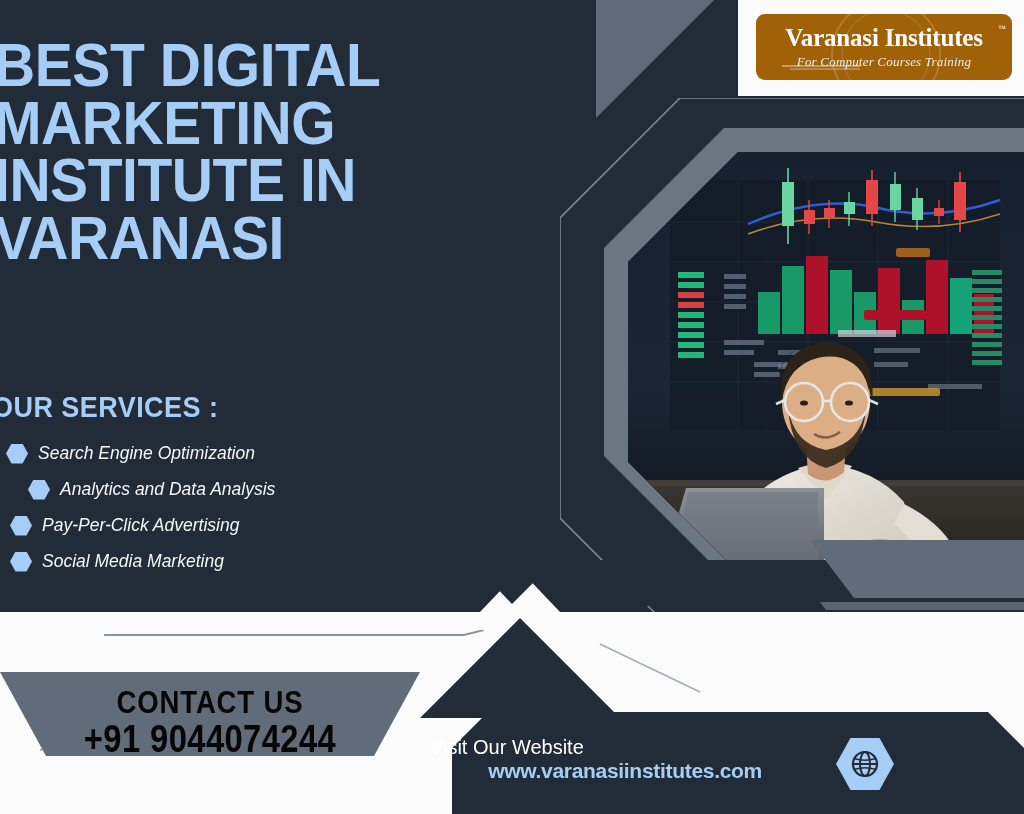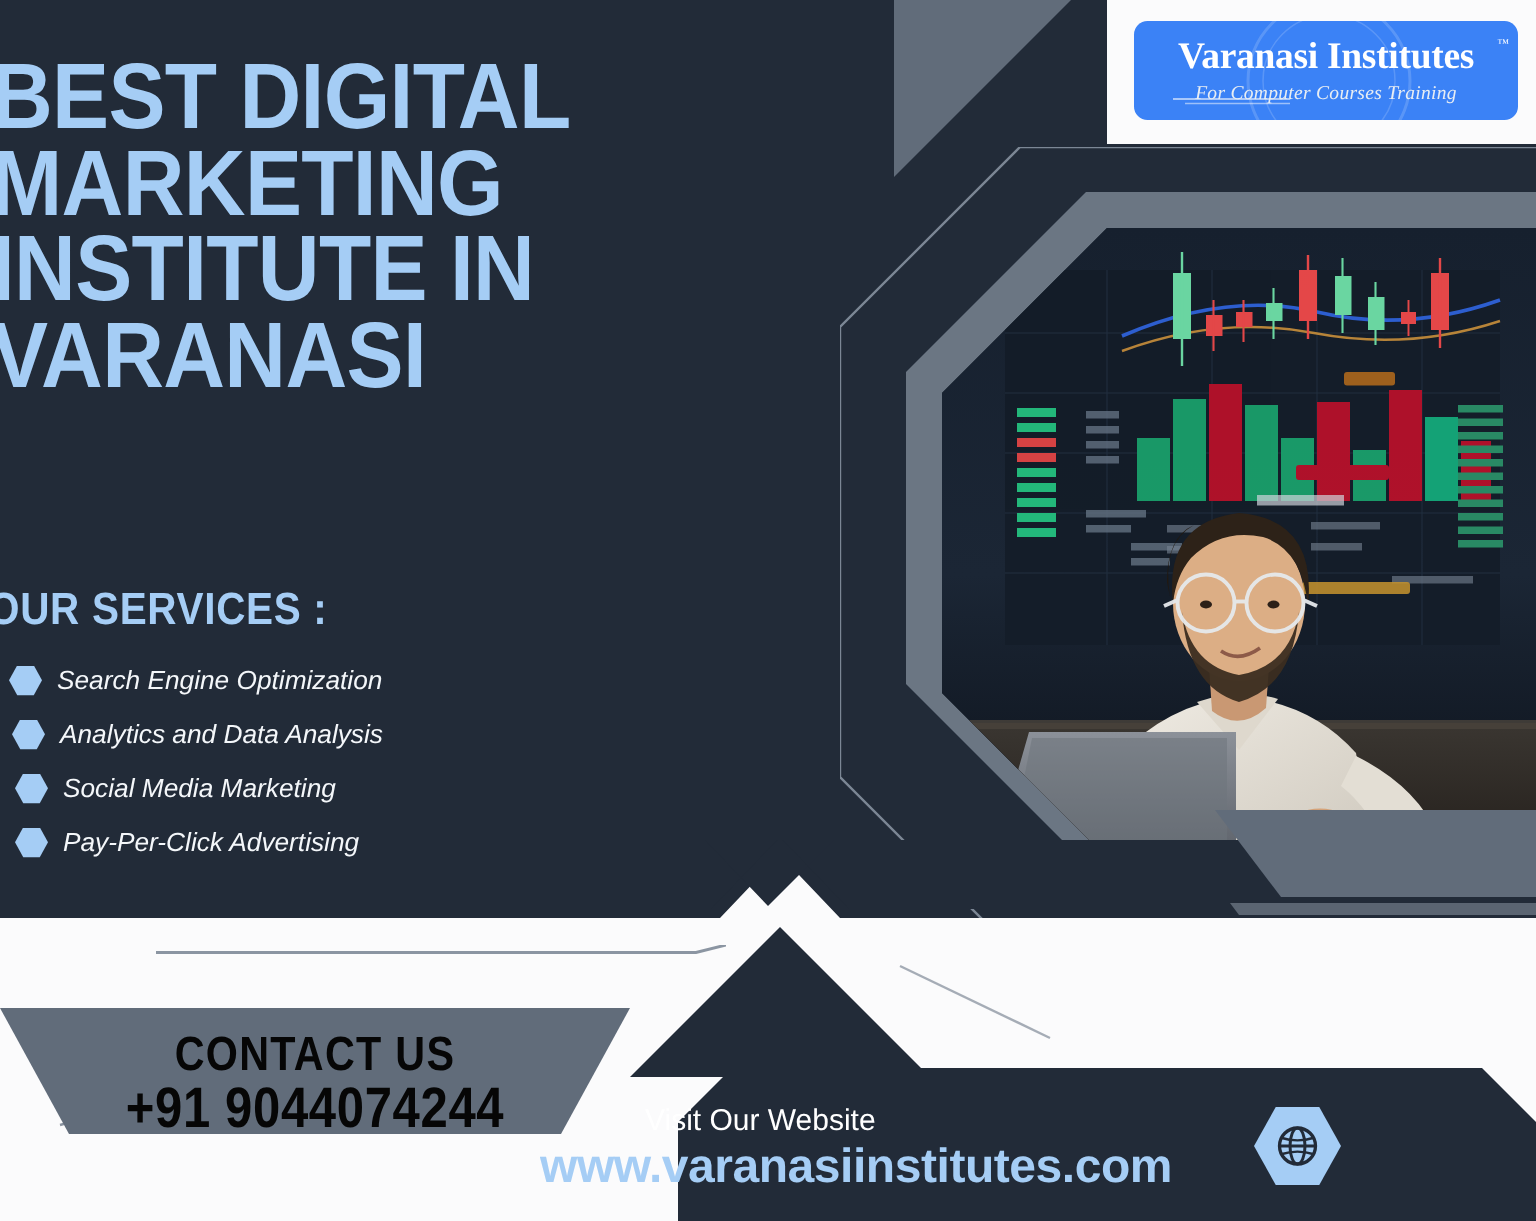--- a/index.html
+++ b/index.html
@@ -134,31 +134,31 @@
   #contact-phone{font-size:38px;letter-spacing:0.5px;margin-top:1px;}
 
   #visit-label{
     position:absolute;left:430px;top:736px;width:400px;z-index:21;
     text-align:left;color:#ffffff;font-size:20px;
     padding-right:68px;box-sizing:border-box;
   }
   #site-url{
     position:absolute;left:360px;top:759px;width:470px;z-index:21;
     text-align:right;color:#a5cdf5;
-    font-size:32px;font-weight:bold;letter-spacing:-0.3px;
+    font-size:21px;font-weight:bold;letter-spacing:-0.3px;
     padding-right:68px;box-sizing:border-box;
   }
   #globe-hex{
     position:absolute;left:836px;top:738px;width:58px;height:52px;z-index:21;
   }
 
   
   #logo-card{
     position:absolute;left:756px;top:14px;width:256px;height:66px;z-index:20;
-    background:#3b82f6;border-radius:9px;overflow:hidden;
+    background:#a16207;border-radius:9px;overflow:hidden;
   }
   #logo-name{
     position:absolute;left:0;top:10px;width:256px;text-align:center;
     color:#ffffff;font-family:"Liberation Serif","DejaVu Serif",serif;
     font-weight:bold;font-size:25px;letter-spacing:-0.2px;white-space:nowrap;
   }
   #logo-tm{
     position:absolute;right:6px;top:10px;color:#ffffff;font-size:8px;
     font-family:"Liberation Serif",serif;
   }
@@ -406,31 +406,31 @@
     <div>INSTITUTE IN</div>
     <div>VARANASI</div>
   </div>
 
   <div id="services-title">OUR SERVICES :</div>
   <ul id="services-list">
     <li>
       <span class="bullet-hex"></span>
       <span class="svc-label">Search Engine Optimization</span>
     </li>
-    <li style="padding-left:2px">
+    <li style="padding-left:22px">
       <span class="bullet-hex"></span>
       <span class="svc-label">Analytics and Data Analysis</span>
     </li>
     <li style="padding-left:4px">
       <span class="bullet-hex"></span>
-      <span class="svc-label">Social Media Marketing</span>
+      <span class="svc-label">Pay-Per-Click Advertising</span>
     </li>
     <li style="padding-left:4px">
       <span class="bullet-hex"></span>
-      <span class="svc-label">Pay-Per-Click Advertising</span>
+      <span class="svc-label">Social Media Marketing</span>
     </li>
   </ul>
 
   <div class="layer" id="contact-band"></div>
   <div id="contact-text">
     <div id="contact-title">CONTACT US</div>
     <div id="contact-phone">+91 9044074244</div>
   </div>
 
   <div class="layer" id="site-panel"></div>

